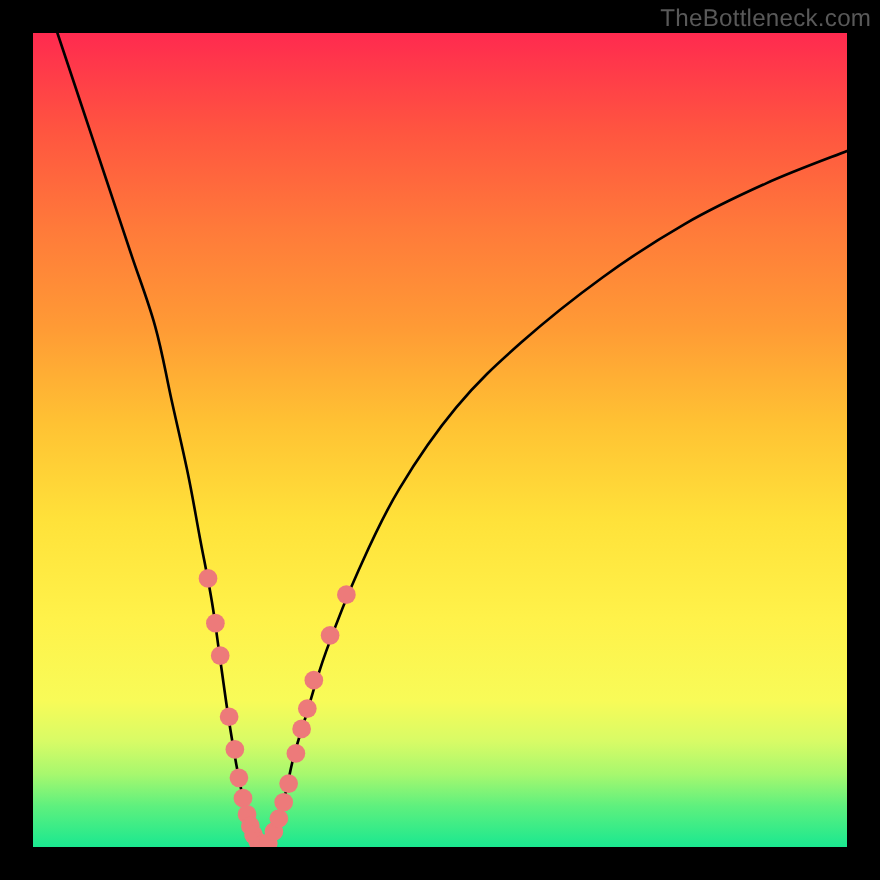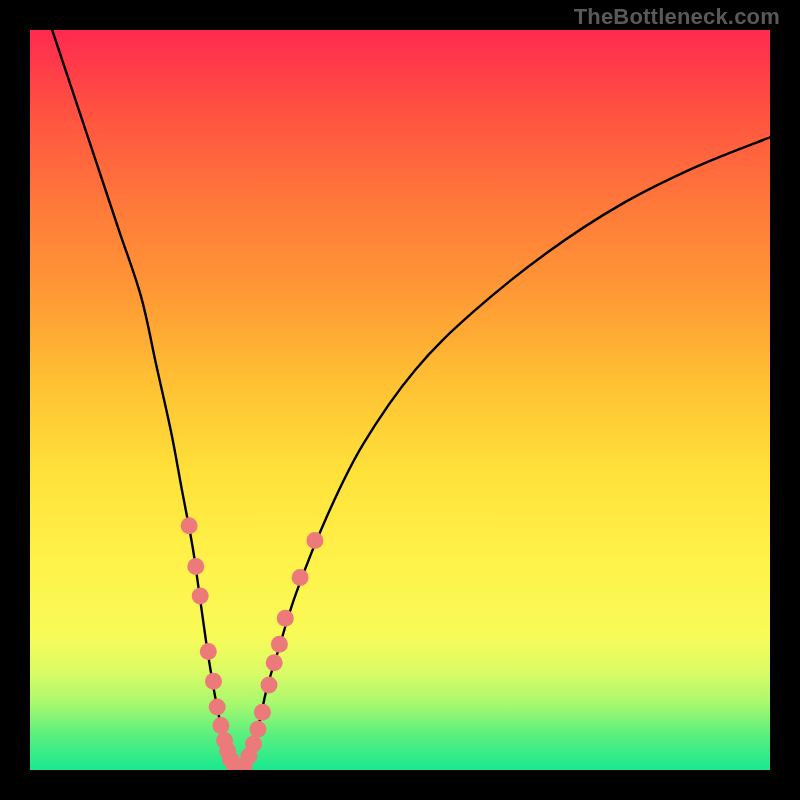--- a/index.html
+++ b/index.html
@@ -27,23 +27,23 @@
       #fff24a 72%,
       #f8fb58 82%,
       #d8fb66 87%,
       #a8f86e 91%,
       #5ef07e 95%,
       #1ae890 100%);
   }
   .watermark {
     position: absolute;
     top: 4px;
-    right: 20px;
+    right: 8px;
     font-size: 22px;
-    font-weight: 700;
+    font-weight: 400;
     color: #595959;
     letter-spacing: 0.2px;
     pointer-events: none;
     margin-left: 40px;
   }
   svg.curves {
     position: absolute;
     left: 0;
     top: 0;
   }

